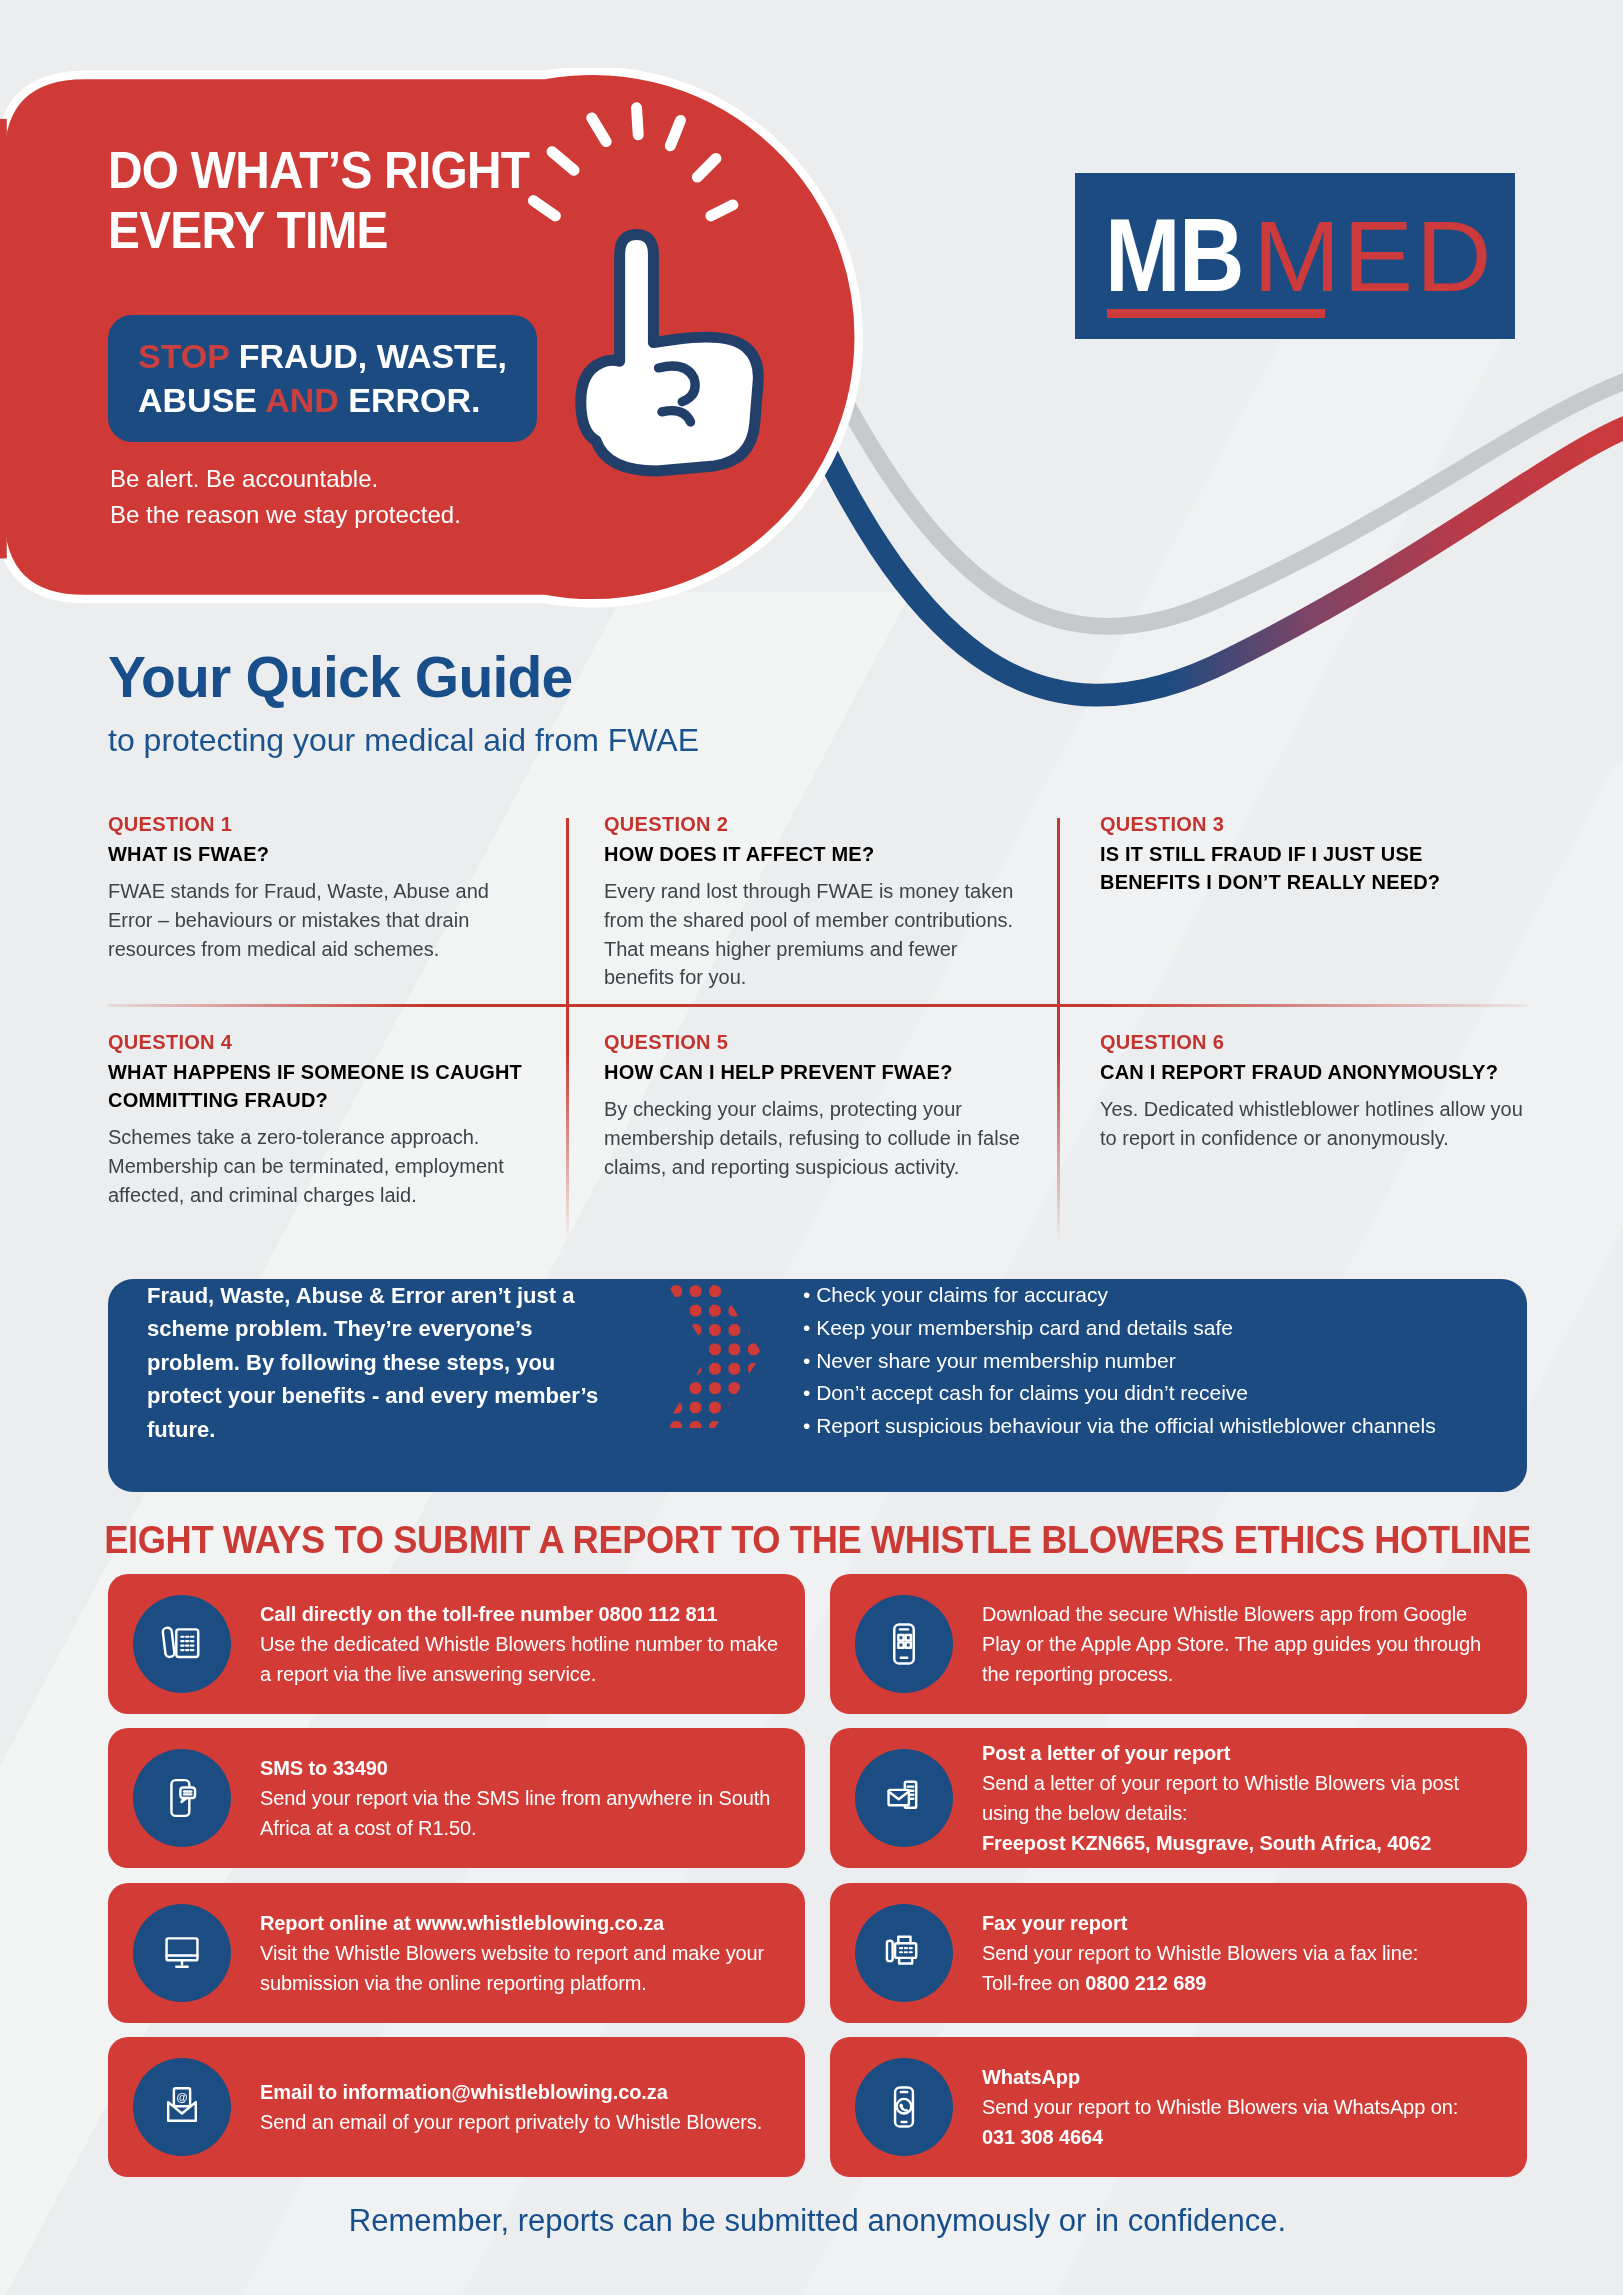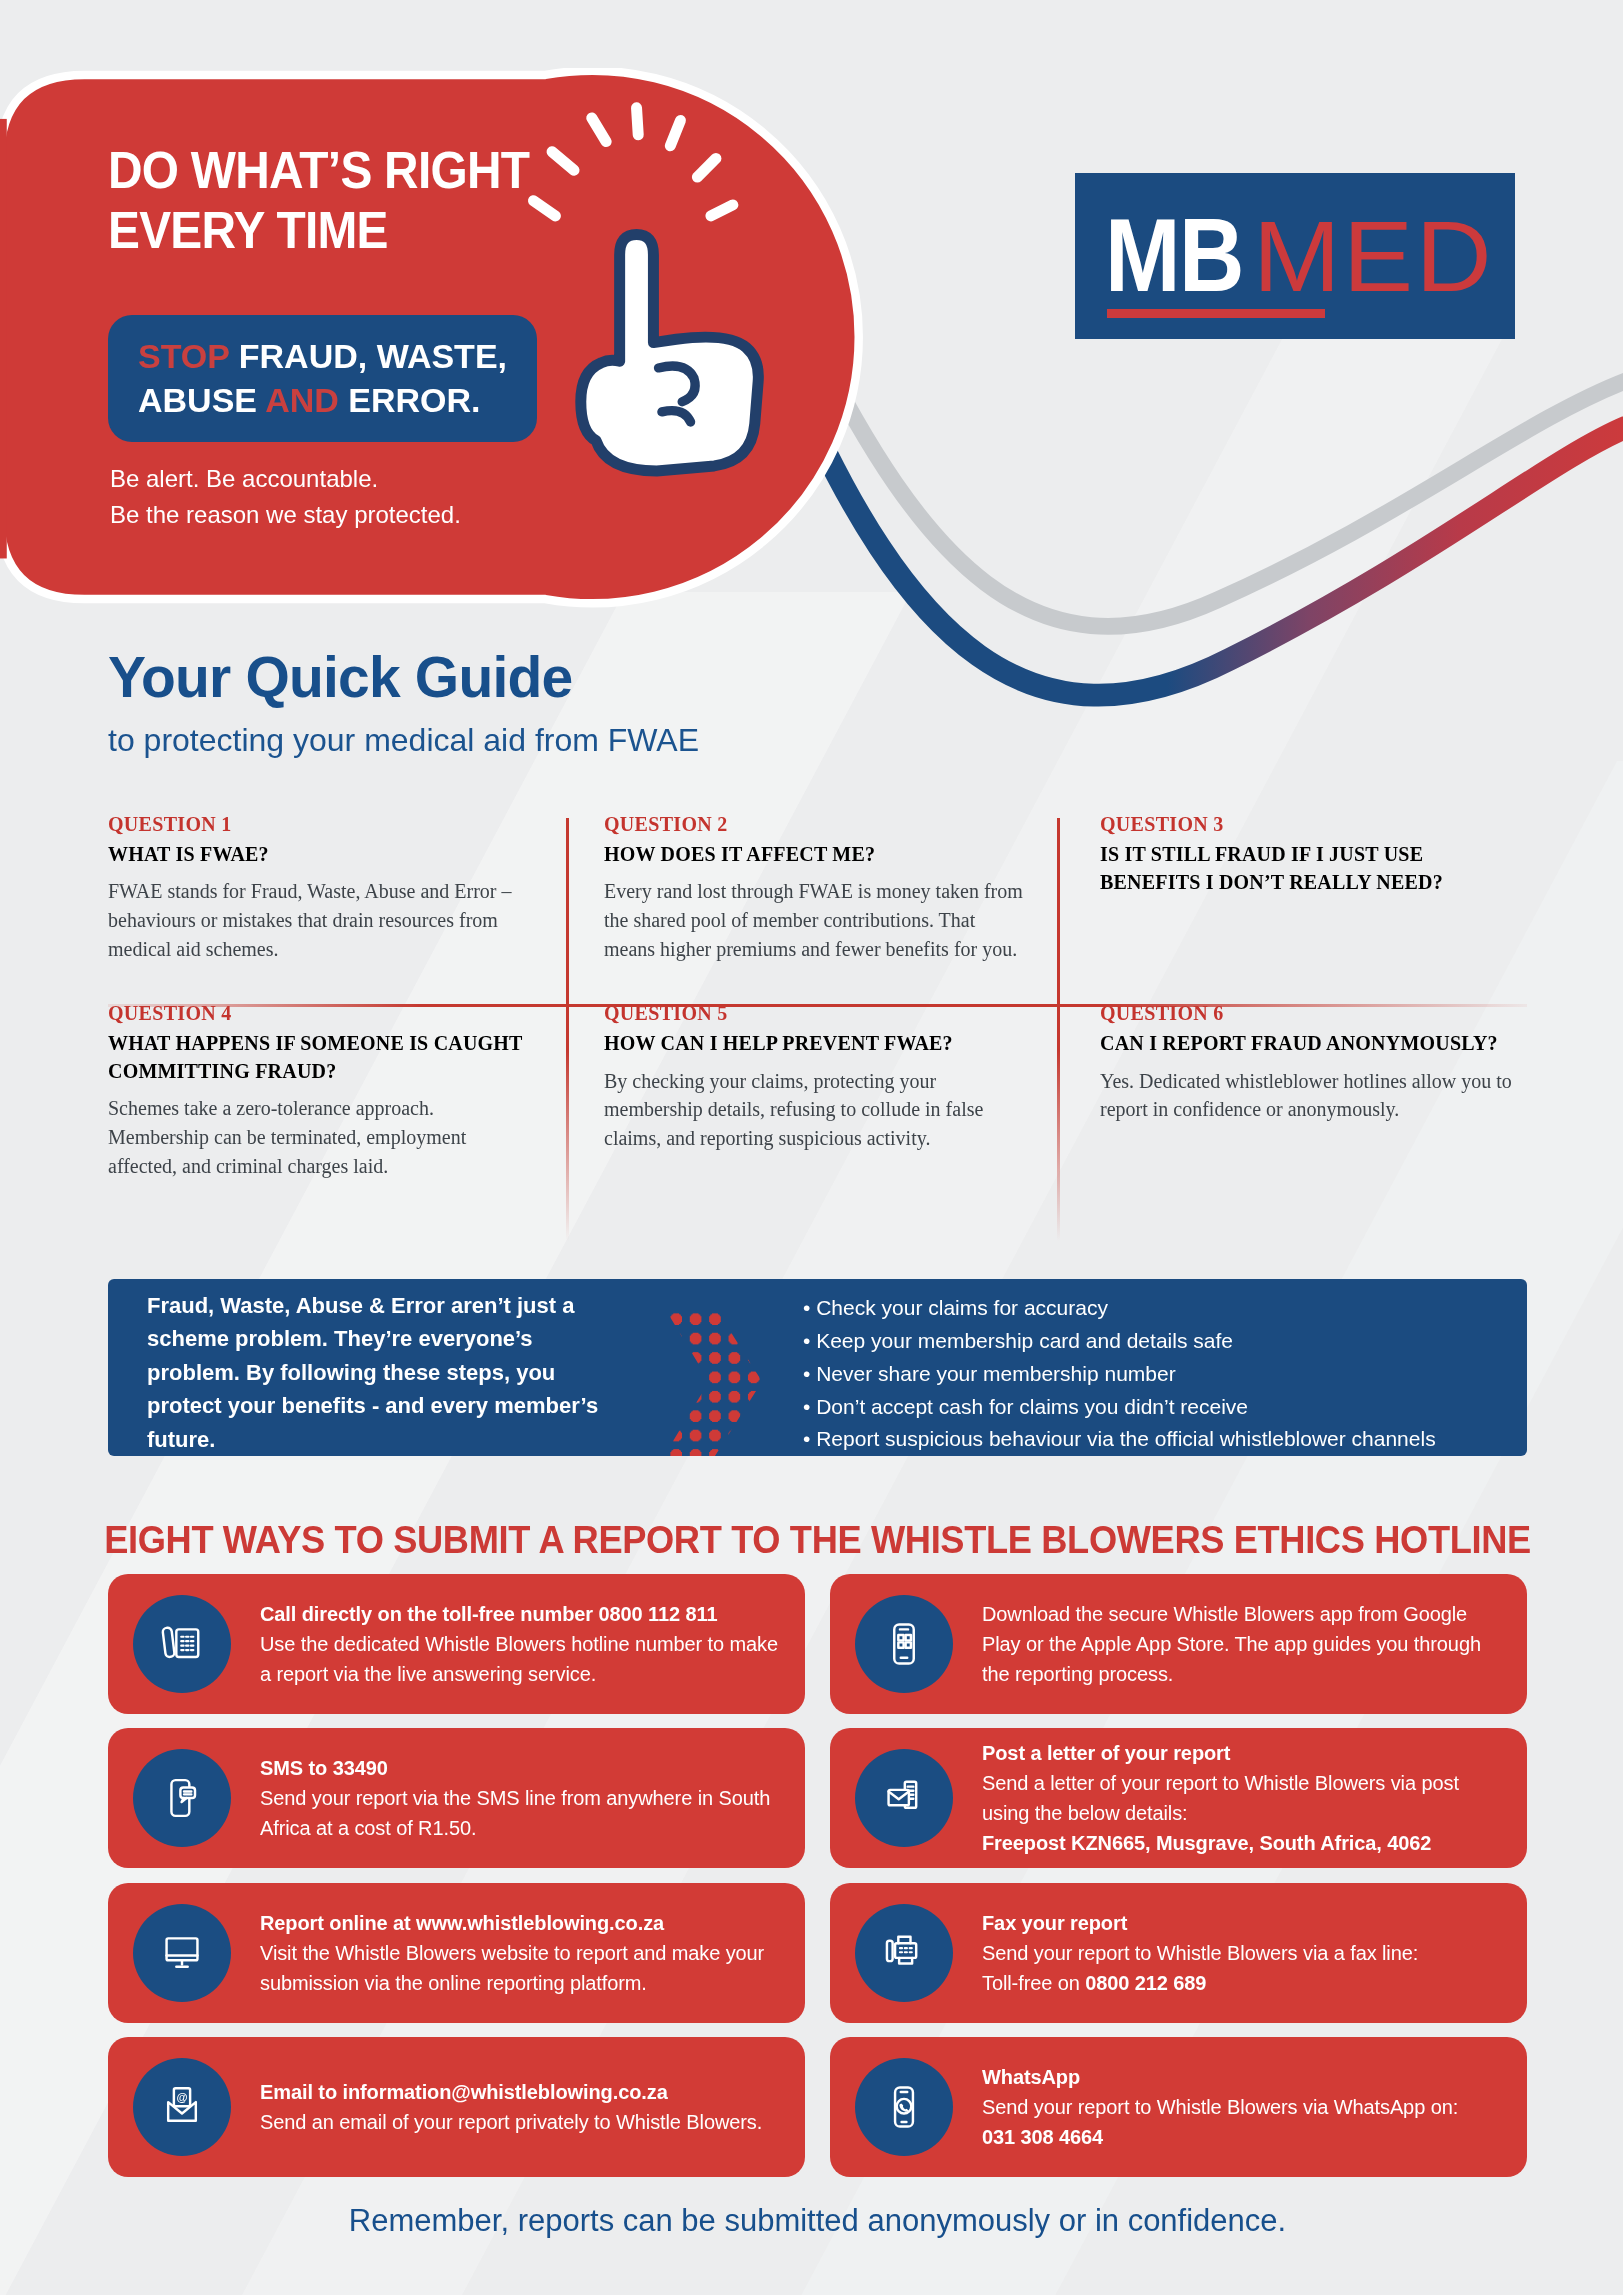--- a/index.html
+++ b/index.html
@@ -34,33 +34,33 @@
             letter-spacing:2.5px;transform:scaleX(1.04);transform-origin:left center;}
   .logo-underline{position:absolute;left:1.7px;bottom:-3.4px;width:218px;height:9.3px;background:#cc3a3c;}
 
   
   .intro{position:absolute;left:108px;top:644px;z-index:6;color:#184f8b;}
   .intro-title{font-size:57px;font-weight:700;letter-spacing:-0.8px;}
   .intro-sub{font-size:32px;font-weight:400;margin-top:12px;color:#1b538f;}
 
   
   .qgrid{position:absolute;left:108px;right:108px;top:813px;z-index:6;display:grid;
-         grid-template-columns:1fr 1fr 1fr;column-gap:69px;row-gap:39px;font-family:Liberation Serif, serif;}
+         grid-template-columns:1fr 1fr 1fr;column-gap:69px;row-gap:39px;}
   .q-label{color:#c4342e;font-size:20px;font-weight:700;letter-spacing:0.3px;}
   .q-heading{color:#000000;font-size:20px;font-weight:700;line-height:1.38;margin-top:5px;letter-spacing:0.2px;}
   .q-body{color:#3d4349;font-size:20px;line-height:1.44;margin-top:8.5px;}
   .div-h{position:absolute;left:108px;right:108px;top:1004px;height:3.4px;z-index:6;
       background:linear-gradient(90deg,rgba(197,56,47,.10),#c5382f 22%,#c5382f 70%,rgba(197,56,47,.06));}
   .div-v{position:absolute;top:818px;height:423px;width:3.4px;z-index:6;
       background:linear-gradient(180deg,#c5382f 0%,#c5382f 55%,rgba(197,56,47,0) 100%);}
   .div-v1{left:566px;} .div-v2{left:1057px;}
 
   
-  .banner{position:absolute;left:108px;right:108px;top:1279px;height:177px;background:#1b4b80;
-          border-radius:6px;z-index:6;display:flex;align-items:flex-end;color:#fff;}
+  .banner{position:absolute;left:108px;right:108px;top:1279px;height:213px;background:#1b4b80;
+          border-radius:25px;z-index:6;display:flex;align-items:flex-start;color:#fff;}
   .banner-msg{width:480px;padding-left:39px;font-size:22px;font-weight:700;line-height:1.52;}
   .dot-chevron{width:98px;height:149px;margin-left:37px;flex:none;
       background-image:radial-gradient(circle,#cf3a37 6px,rgba(0,0,0,0) 6.3px);
       background-size:19.4px 19.4px;background-position:2.5px 2.5px;
       clip-path:polygon(0% 0%,52% 0%,100% 50%,52% 100%,0% 100%,46% 50%);}
   .banner-bullets{margin-left:41px;font-size:21px;line-height:1.56;}
   .banner-bullets div{white-space:nowrap;}
   .banner-bullets div::before{content:"•  ";}
 
   

